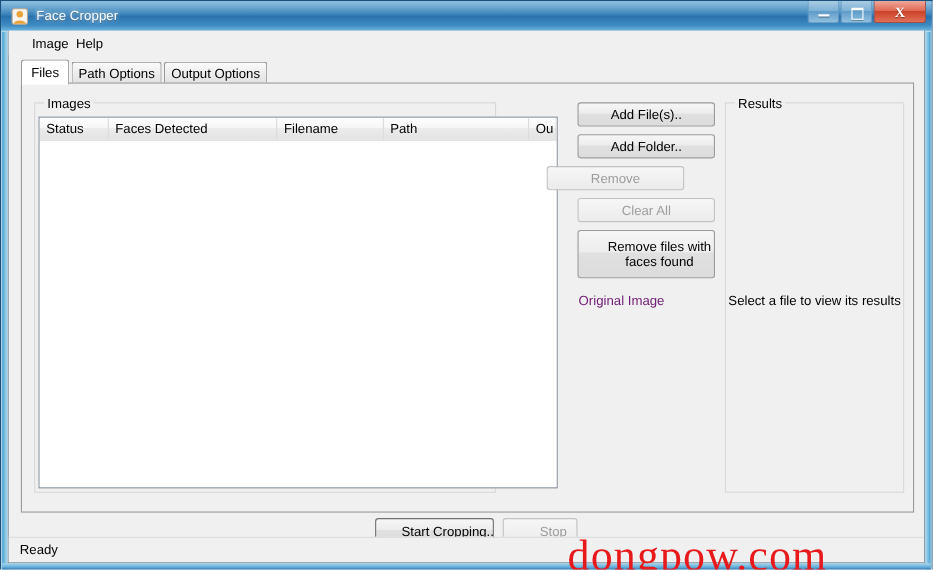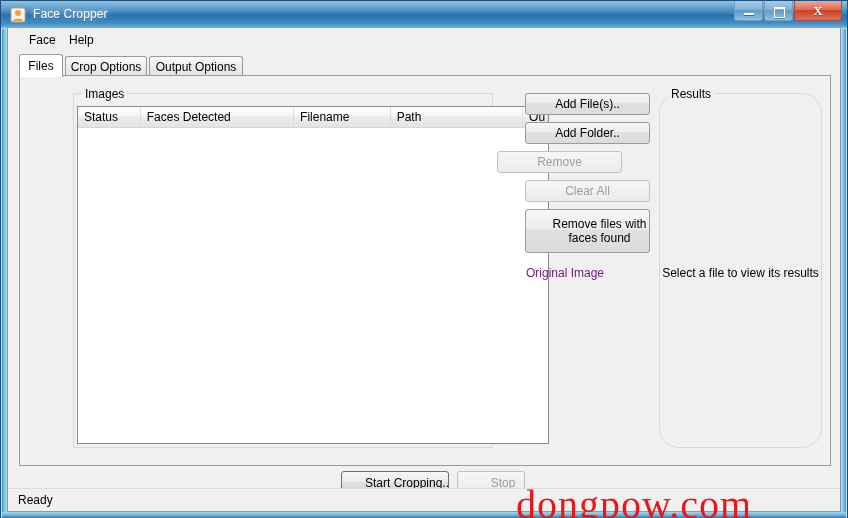--- a/index.html
+++ b/index.html
@@ -234,25 +234,25 @@
     left: 8px;
     background: #f0f0f0;
     padding: 0 3px;
     font-size: 12px;
     color: #000000;
     white-space: nowrap;
   }
 
   #images-group {
     left: 11px; top: 17px;
-    width: 420px; height: 355px; margin-left: 42px;
+    width: 420px; height: 355px;
   }
   #results-group {
     left: 639px; top: 17px;
-    width: 163px; height: 355px; border-radius: 20px;
+    width: 163px; height: 355px;
   }
 
   
   .listview {
     position: absolute;
     left: 3px; top: 12px;
     width: 472px;
     height: 338px;
     background: #ffffff;
     border: 1px solid #7f8c99;
@@ -440,29 +440,29 @@
       </div>
       <div class="winbtn close">
         <span class="glyph x-glyph">X</span>
       </div>
     </div>
   </div>
 
   <div class="client">
 
     <div class="menubar">
-      <div class="menu-item file">Face</div>
+      <div class="menu-item file">Image</div>
       <div class="menu-item help">Help</div>
     </div>
 
     <div class="tabcontrol">
 
       <div class="tabstrip">
         <div class="tab active" style="left:0px; width:44px;">Files</div>
-        <div class="tab" style="left:46px; width:82px;">Crop Options</div>
+        <div class="tab" style="left:46px; width:82px;">Path Options</div>
         <div class="tab" style="left:130px; width:94px;">Output Options</div>
       </div>
 
       <div class="tabpage">
 
         <div class="groupbox" id="images-group">
           <span class="gb-label">Images</span>
 
           <div class="listview">
             <div class="lv-header">

